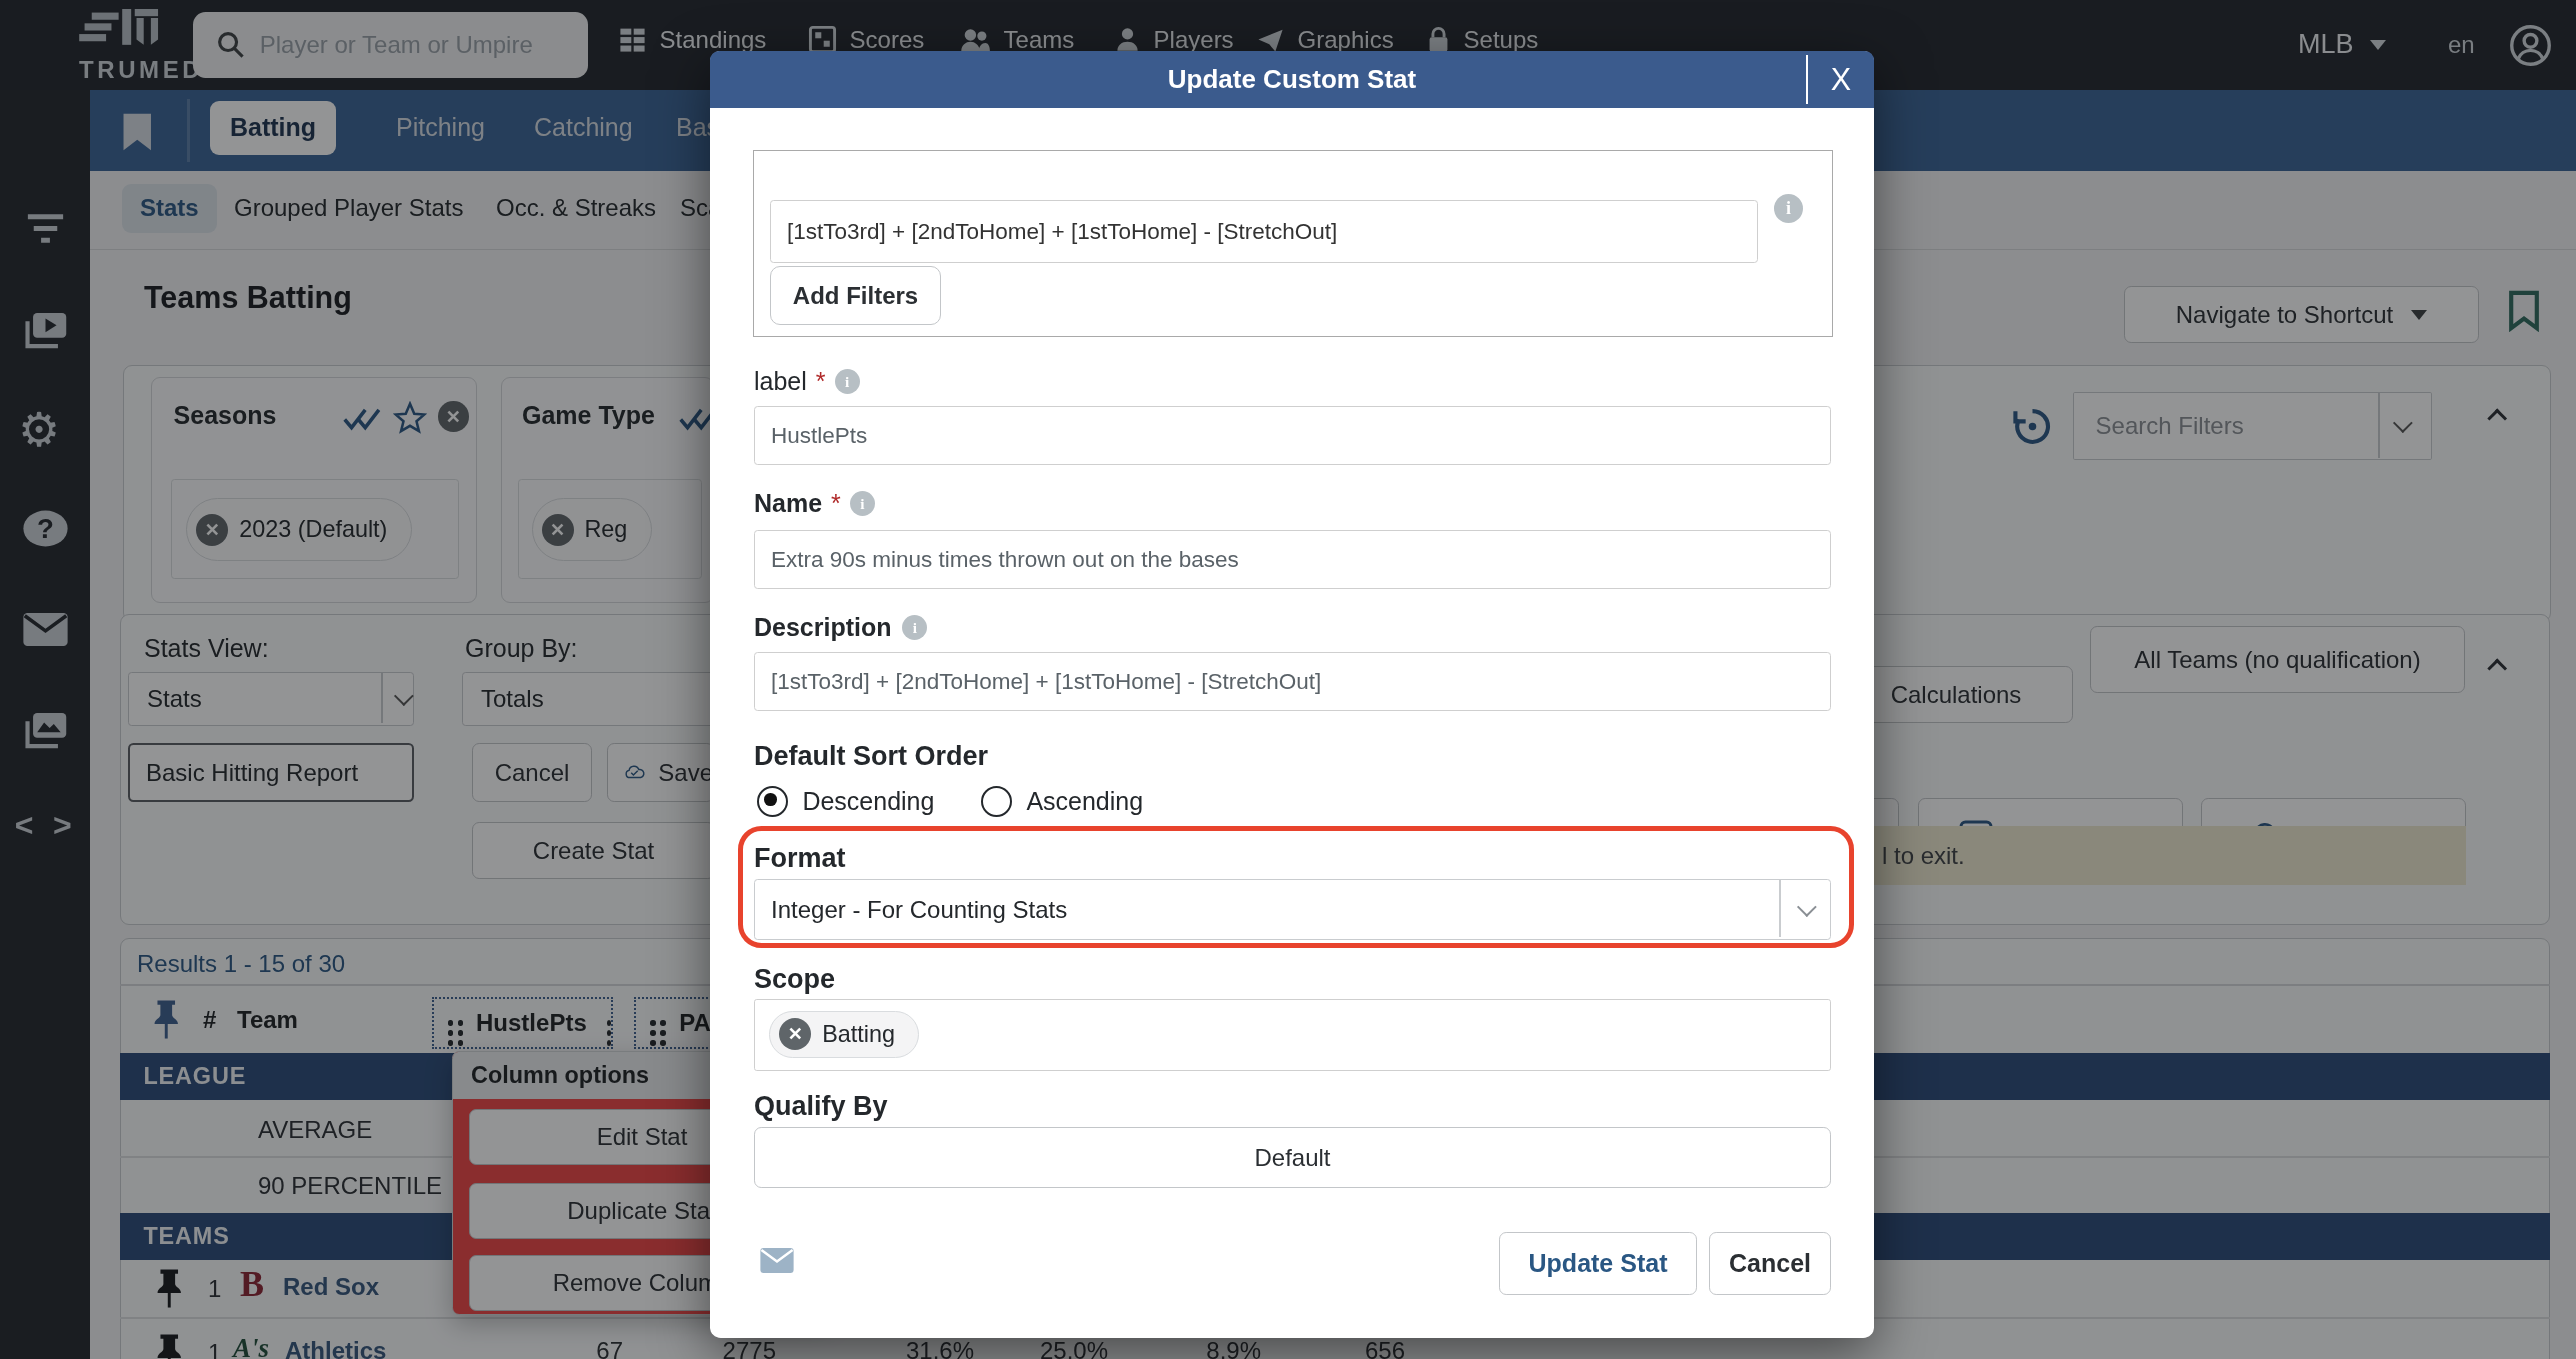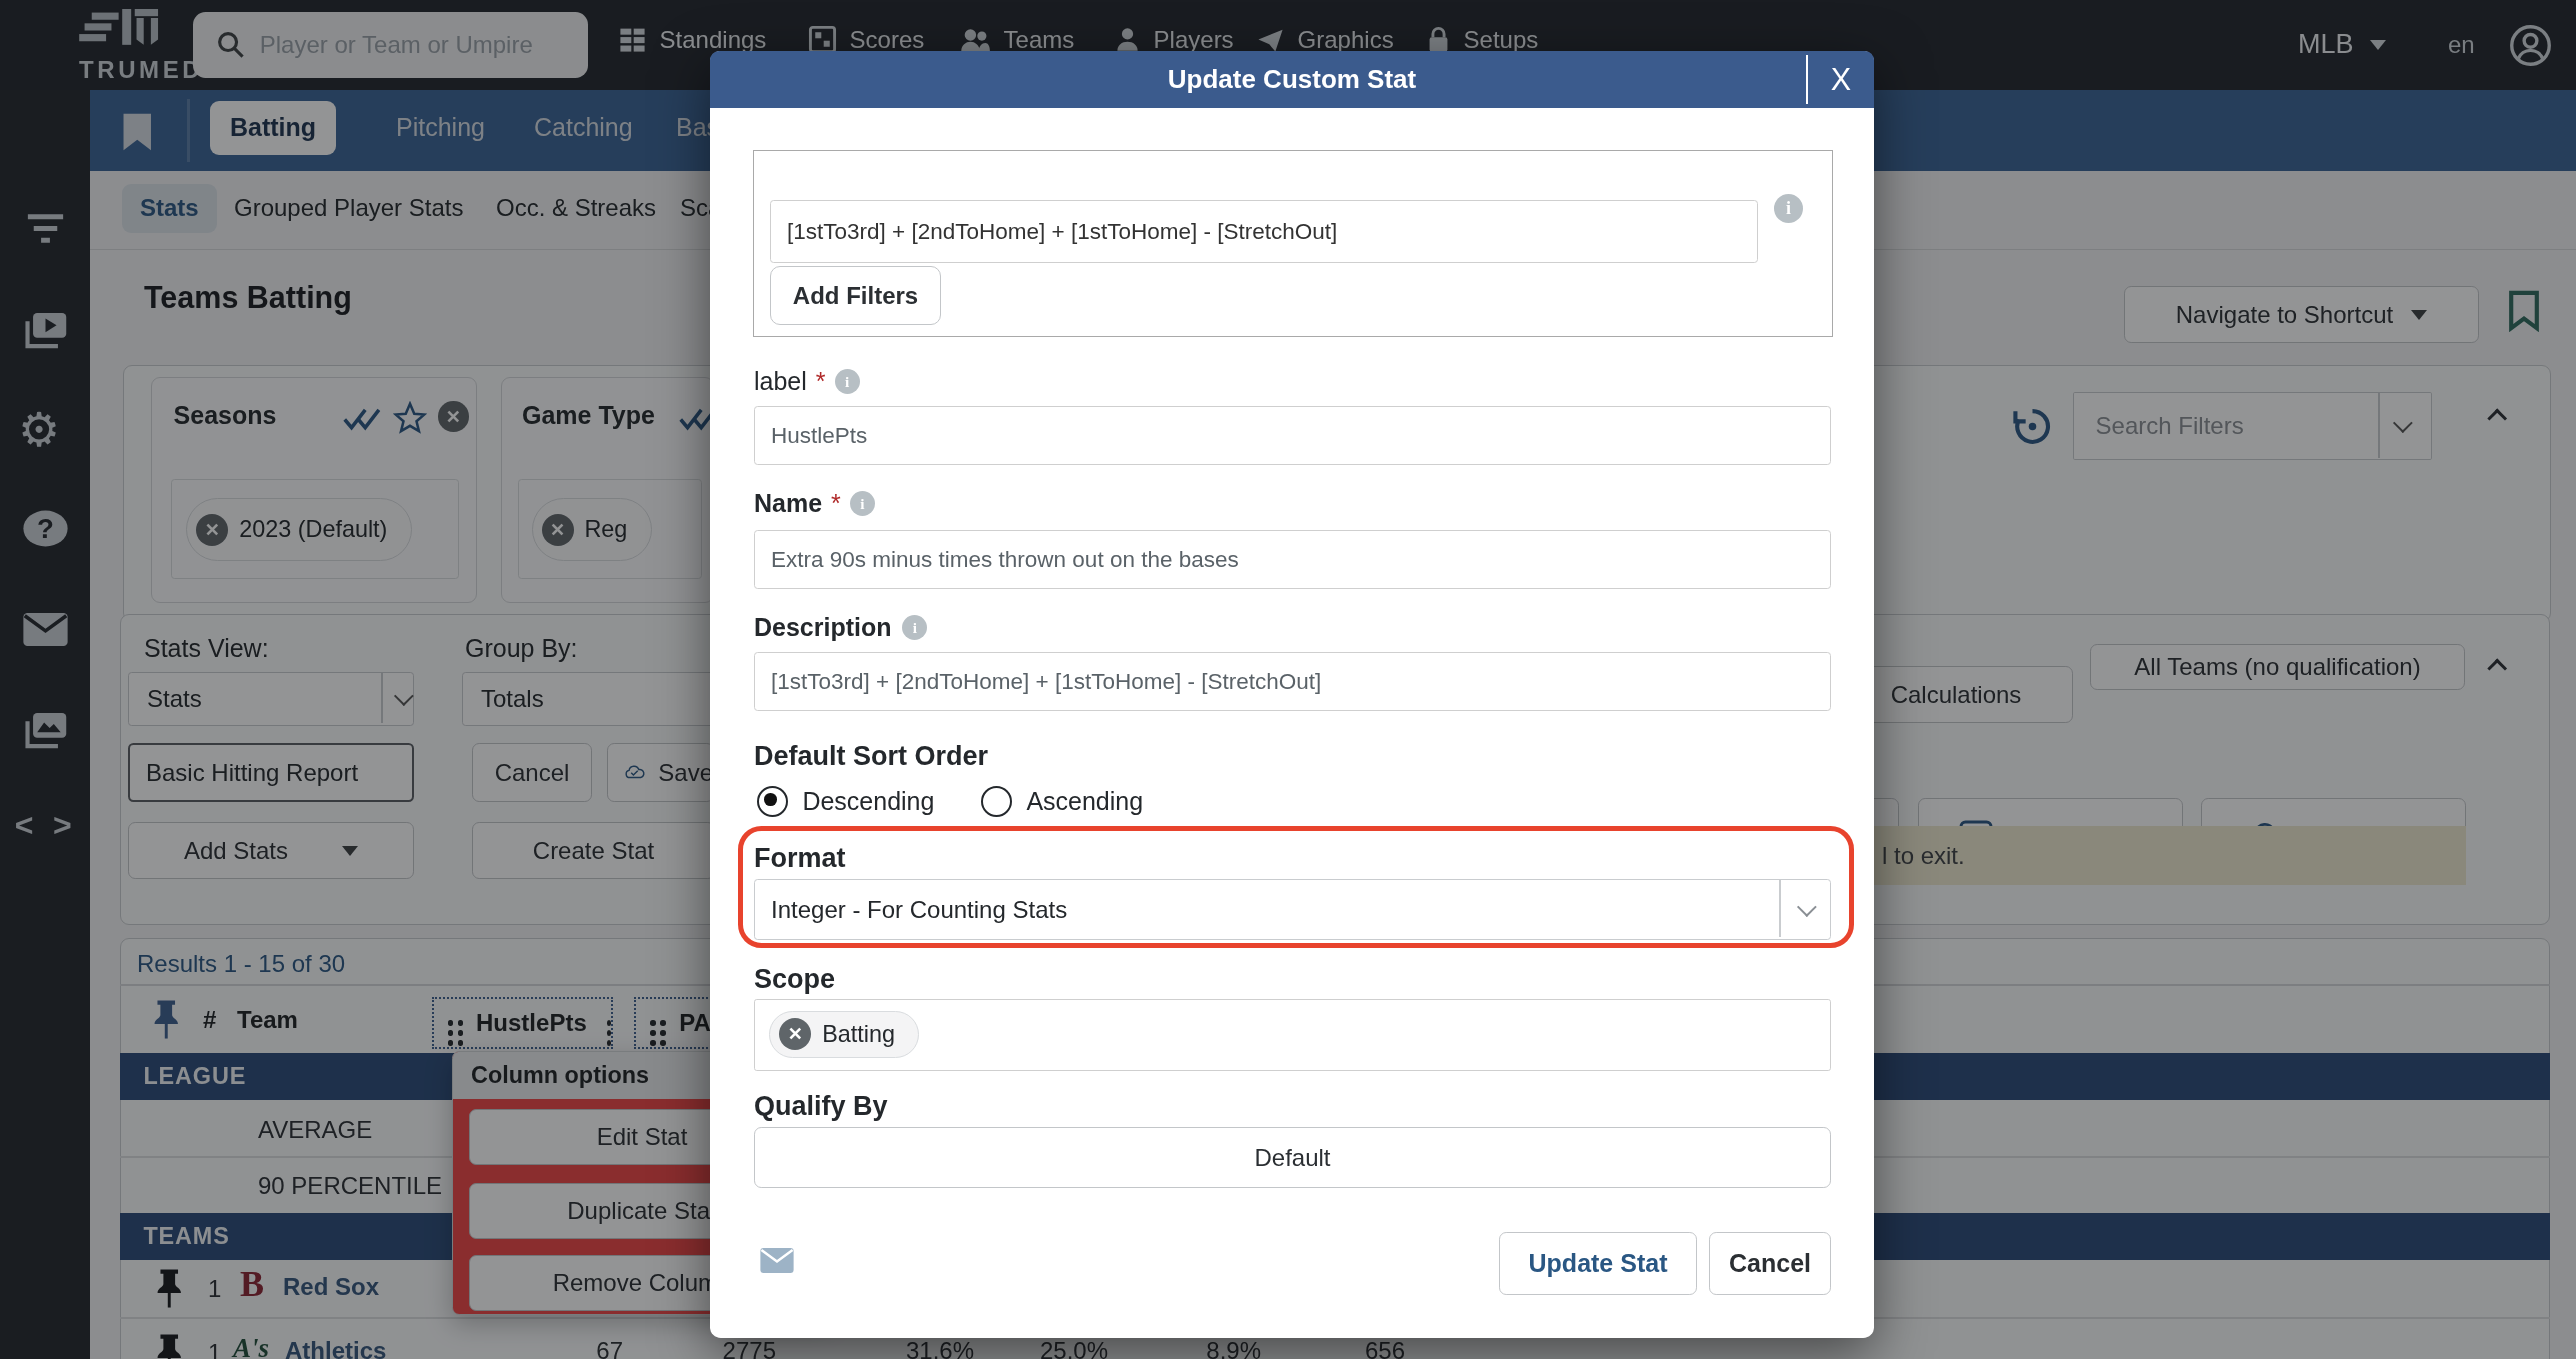--- a/index.html
+++ b/index.html
@@ -272,28 +272,24 @@
   </div>
   <div class="abs btn" style="left:472px;top:743px;width:120px;height:59px;">Cancel</div>
   <div class="abs btn" style="left:607px;top:743px;width:107px;height:59px;gap:12.6px;overflow:hidden;justify-content:flex-start;padding-left:16px;">
     <svg width="40" height="29" viewBox="0 0 30 20">
       <path d="M8 17a5 5 0 0 1-1-9.9A7 7 0 0 1 20.5 6 5.5 5.5 0 0 1 23 17z" fill="none" stroke="#2a5783" stroke-width="2"></path>
       <path d="M10 10.5l3 3 6-6" fill="none" stroke="#2a5783" stroke-width="2"></path>
     </svg>
     <span>Save</span>
   </div>
 
-  <div class="abs btn" style="left:128px;top:822px;width:286px;height:57px;">
-    <span>Add Stats</span>
-    <span class="caret" style="margin-left:54px;"></span>
-  </div>
   <div class="abs btn" style="left:472px;top:822px;width:243px;height:57px;">Create Stat</div>
 
   <div class="abs btn" style="left:1839px;top:666px;width:234px;height:57px;">Calculations</div>
-  <div class="abs btn" style="left:2090px;top:644px;width:375px;height:46px;">All Teams (no qualification)</div>
+  <div class="abs btn" style="left:2090px;top:626px;width:375px;height:67px;">All Teams (no qualification)</div>
   <span class="abs chevup" style="left:2490px;top:661px;"></span>
 
   <div class="abs btn" style="left:1863px;top:798px;width:36px;height:77px;"></div>
   <div class="abs btn" style="left:1918px;top:798px;width:265px;height:77px;gap:18px;">
     <svg width="36" height="36" viewBox="0 0 24 24">
       <rect x="2" y="2" width="20" height="20" rx="3" fill="none" stroke="#2a5783" stroke-width="2"></rect>
       <rect x="6" y="10" width="3" height="8" fill="#2a5783"></rect>
       <rect x="11" y="6" width="3" height="12" fill="#2a5783"></rect>
       <rect x="16" y="12" width="3" height="6" fill="#2a5783"></rect>
     </svg>

